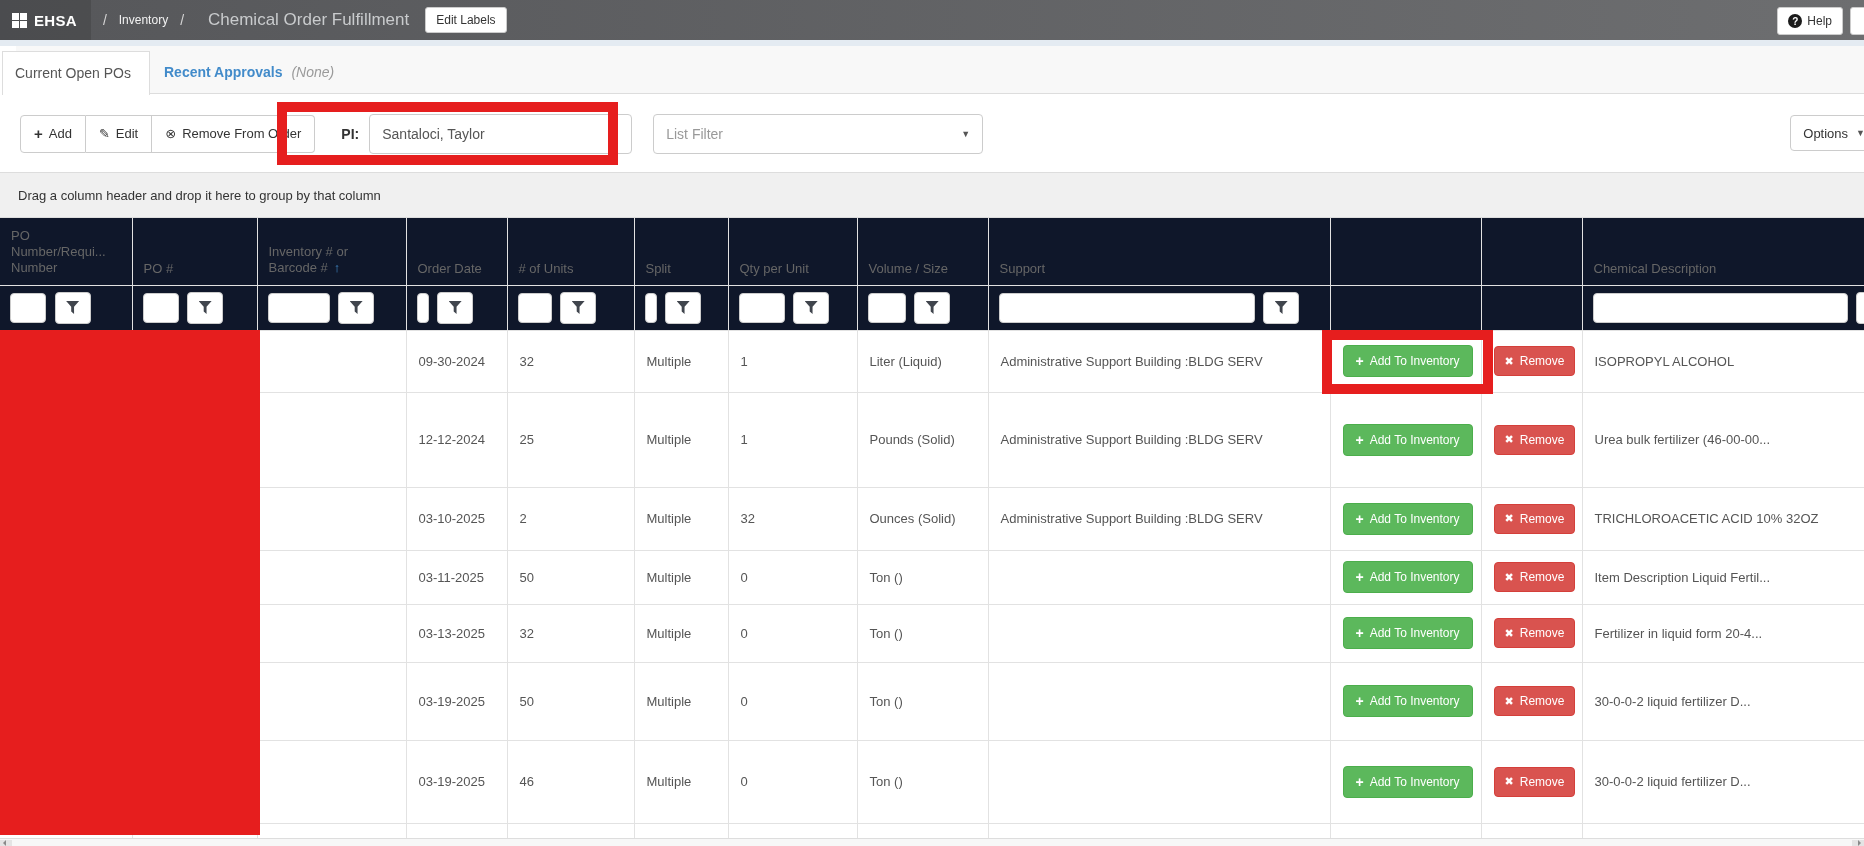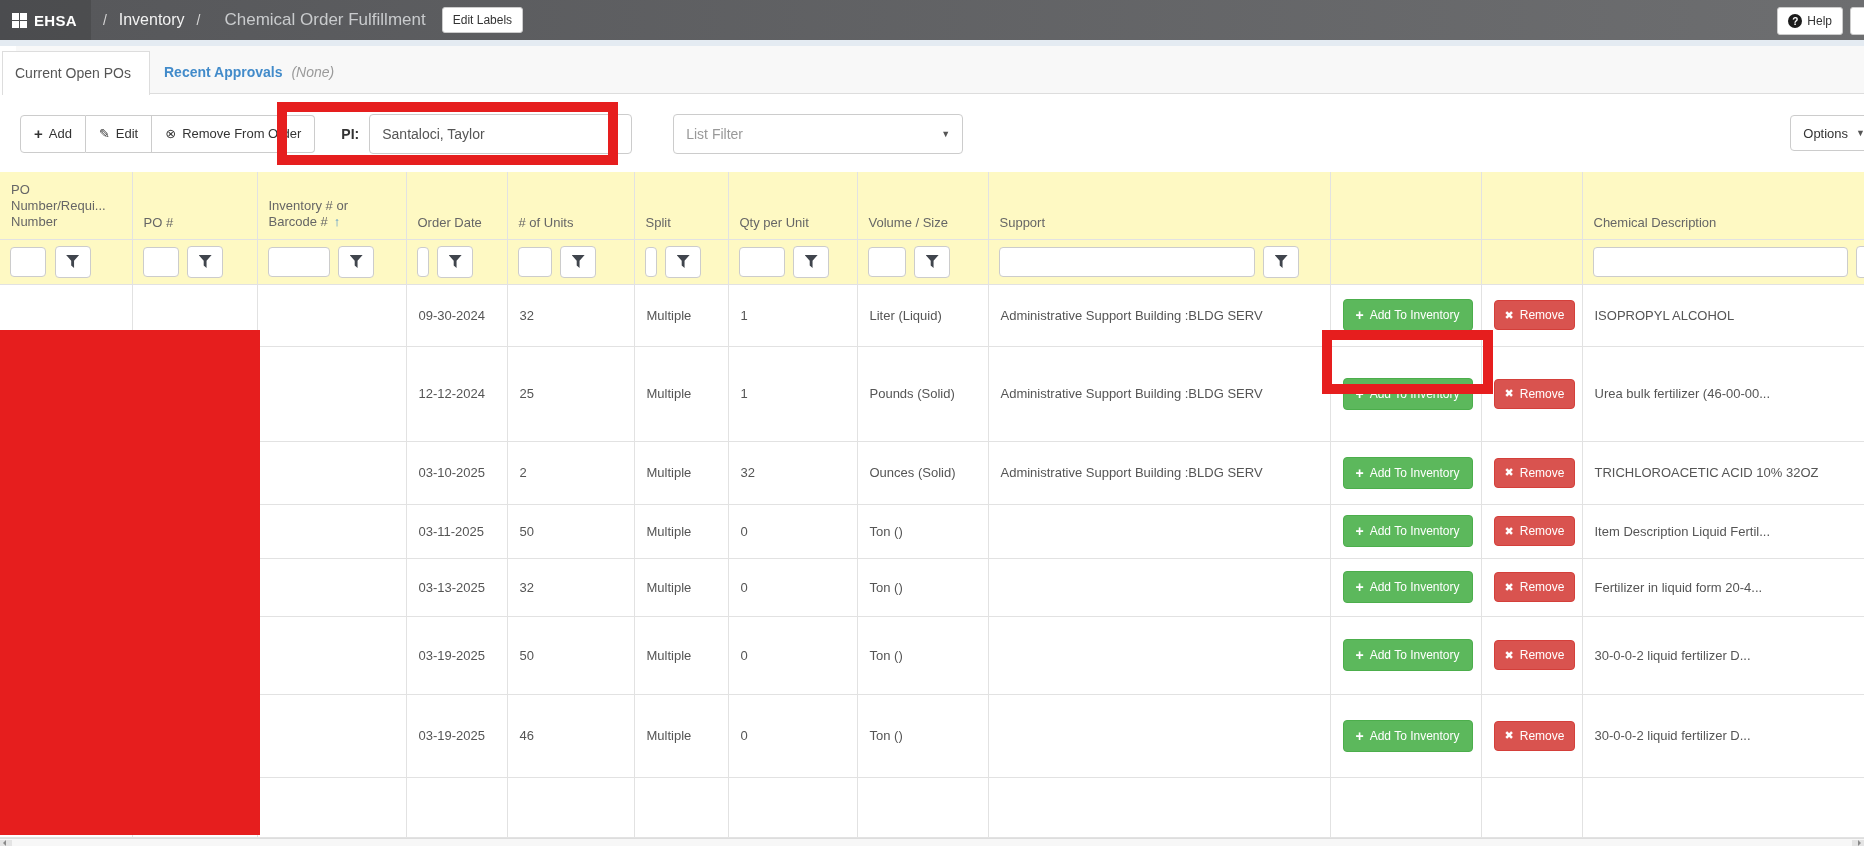--- a/index.html
+++ b/index.html
@@ -15,21 +15,21 @@
   body{position:relative;font-family:"Liberation Sans","DejaVu Sans",sans-serif;background:#fff;color:#555;}
 
   
   .topbar{position:absolute;top:0;left:0;width:1864px;height:40px;
     background:linear-gradient(to right,#56575a,#6d6e70);display:flex;align-items:center;}
   .logo-block{height:40px;display:flex;align-items:center;background:rgba(0,0,0,.12);padding:0 14px 0 12px;}
   .grid-icon{width:15px;height:15px;display:grid;grid-template-columns:7px 7px;grid-template-rows:7px 7px;gap:1px;margin-right:7px;}
   .grid-icon i{background:#fff;}
   .app-name{color:#fff;font-weight:bold;font-size:15px;letter-spacing:.3px;}
   .crumb-sep{color:#d5d5d5;font-size:14px;margin:0 12px;}
-  .crumb-section{color:#f2f2f2;font-size:16px;}
+  .crumb-section{color:#f2f2f2;font-size:12px;}
   .page-title{color:#c9cbcd;font-size:17px;margin-left:12px;}
   .btn-white{background:#fff;border:1px solid #ccc;border-radius:3px;color:#333;font-size:12px;
     padding:5px 10px;display:inline-flex;align-items:center;cursor:pointer;font-family:inherit;}
   .edit-labels{margin-left:16px;}
   .help-btn{position:absolute;top:7px;right:21px;height:28px;}
   .help-icon{width:14px;height:14px;border-radius:50%;background:#1b1b1b;color:#fff;font-size:10px;font-weight:bold;
     display:inline-flex;align-items:center;justify-content:center;margin-right:5px;}
   .corner-sliver{position:absolute;top:7px;right:-8px;width:18px;height:28px;}
 
   .topbar-strip{position:absolute;top:40px;left:0;width:1864px;height:6px;background:#e4ebf2;}
@@ -49,31 +49,31 @@
     display:inline-flex;align-items:center;cursor:pointer;font-family:inherit;}
   .tb-btn + .tb-btn{border-left:none;}
   .tb-btn:first-child{border-radius:4px 0 0 4px;}
   .tb-btn:last-child{border-radius:0 4px 4px 0;}
   .tb-ico{margin-right:6px;font-size:13px;color:#333;}
   .plus-ico{font-weight:bold;font-size:15px;}
   .pi-label{font-size:14px;font-weight:bold;color:#333;margin-left:26px;}
   .select{height:40px;border:1px solid #ccc;border-radius:4px;background:#fff;display:inline-flex;
     align-items:center;justify-content:space-between;padding:0 12px;font-size:14px;cursor:pointer;}
   .pi-select{width:263px;margin-left:10px;color:#555;}
-  .listfilter-select{width:290px;margin-left:41px;color:#999;}
+  .listfilter-select{width:330px;margin-left:21px;color:#999;}
   .caret{font-size:9px;color:#555;margin-left:8px;}
   .options-btn{position:absolute;right:-14px;top:20px;height:36px;border-radius:4px;font-size:13px;padding:0 12px;}
 
   
   .grid-widget{position:absolute;top:172px;left:0;width:1864px;height:666px;overflow:hidden;background:#fff;}
   .group-hint{height:46px;background:#f0f0f0;border-top:1px solid #ddd;border-bottom:1px solid #ddd;
     display:flex;align-items:center;padding-left:18px;font-size:13px;color:#333;}
   table{border-collapse:collapse;table-layout:fixed;width:1884px;}
   th,td{border-right:1px solid #e2e2e2;border-bottom:1px solid #e2e2e2;overflow:hidden;white-space:nowrap;}
-  thead th{background:#fef9c3;color:#666;font-weight:normal;font-size:13px;text-align:left;vertical-align:bottom;
+  thead th{background:#0f172a;color:#666;font-weight:normal;font-size:13px;text-align:left;vertical-align:bottom;
     padding:6px 8px 9px 11px;cursor:pointer;}
   tr.hdr{height:67px;}
   tr.flt{height:45px;}
   tr.flt th{vertical-align:middle;padding:0 0 0 10px;cursor:default;}
   .hdr-line{display:block;line-height:16px;}
   .sort-arrow{color:var(--link-blue);margin-left:6px;font-size:13px;}
   .fi{height:30px;border:1px solid #ccc;border-radius:4px;background:#fff;margin-right:5px;vertical-align:middle;
     font-size:13px;padding:0 4px;font-family:inherit;color:#555;outline:none;}
   .fb{height:32px;width:36px;border:1px solid #ccc;border-radius:4px;background:#fff;vertical-align:middle;
     display:inline-flex;align-items:center;justify-content:center;cursor:pointer;}
@@ -162,20 +162,21 @@
     <span>List Filter</span>
     <span class="caret">▼</span>
   </div>
   <button class="btn-white options-btn">
     <span>Options</span>
     <span class="caret">▼</span>
   </button>
 </div>
 
 <section class="grid-widget">
+  <div class="group-hint">Drag a column header and drop it here to group by that column</div>
   <table>
     <colgroup>
       <col style="width:132px">
         <col style="width:125px">
         <col style="width:149px">
         <col style="width:101px">
       <col style="width:127px">
         <col style="width:94px">
         <col style="width:129px">
         <col style="width:131px">

